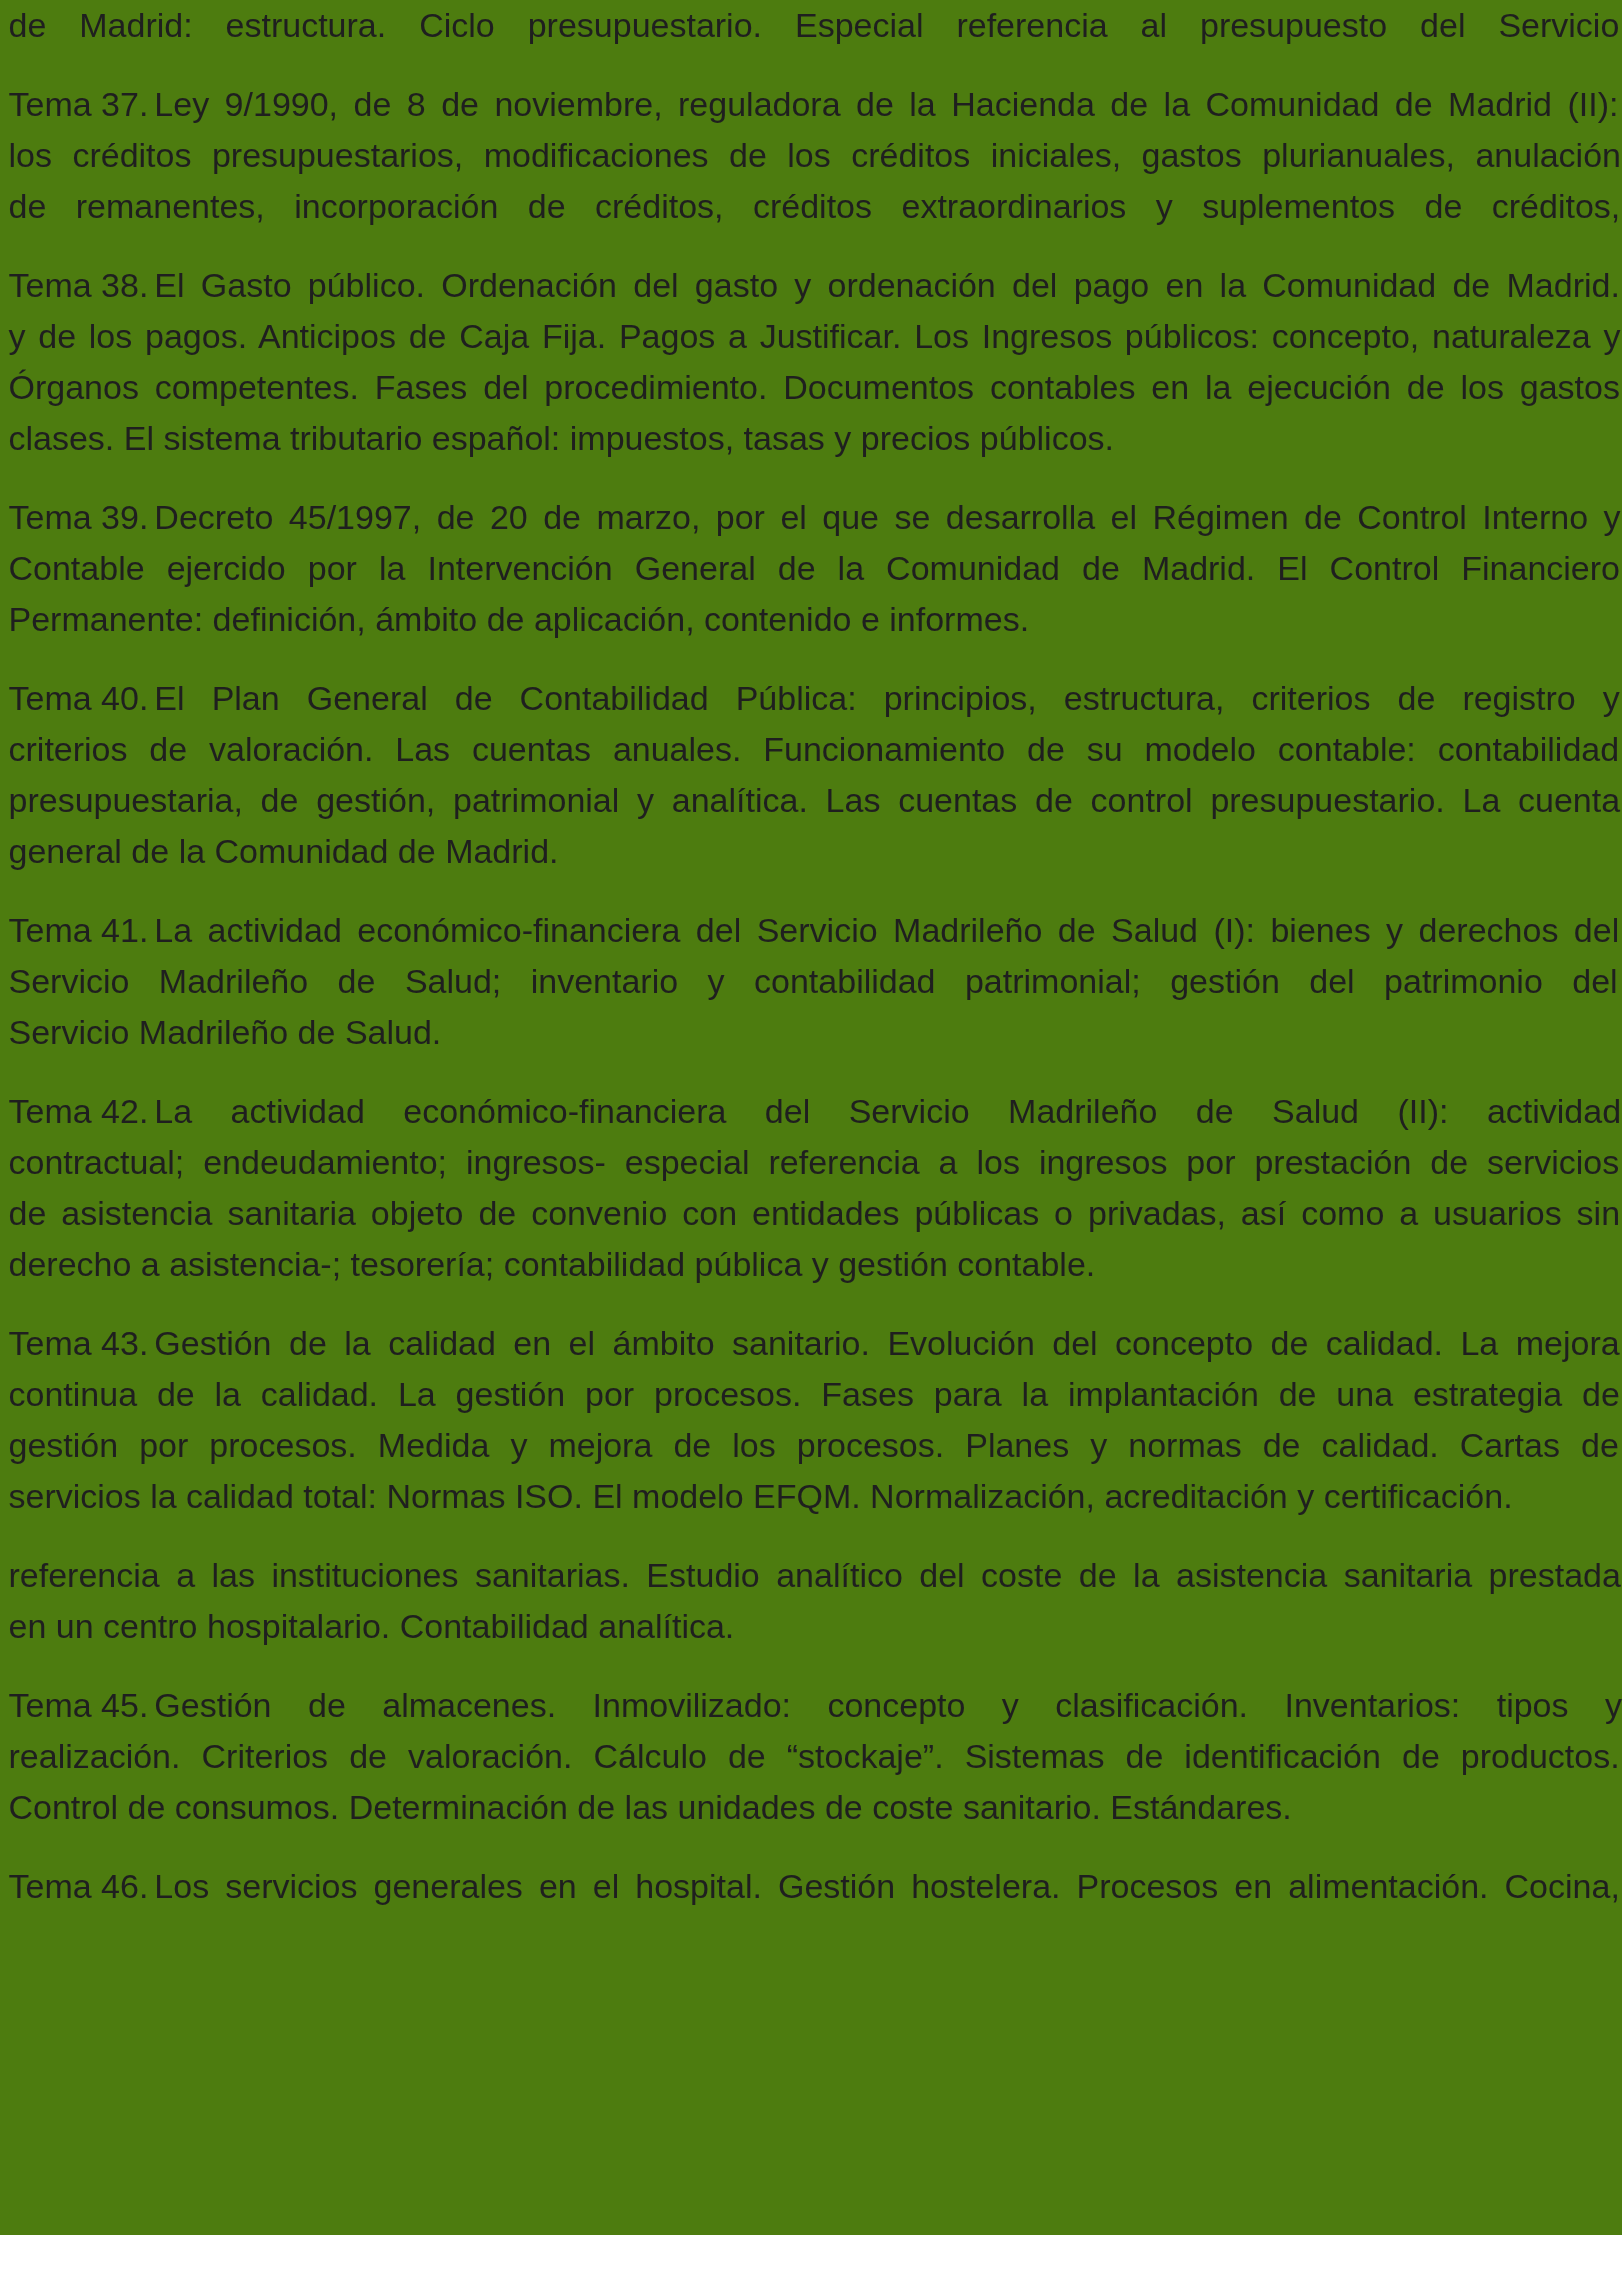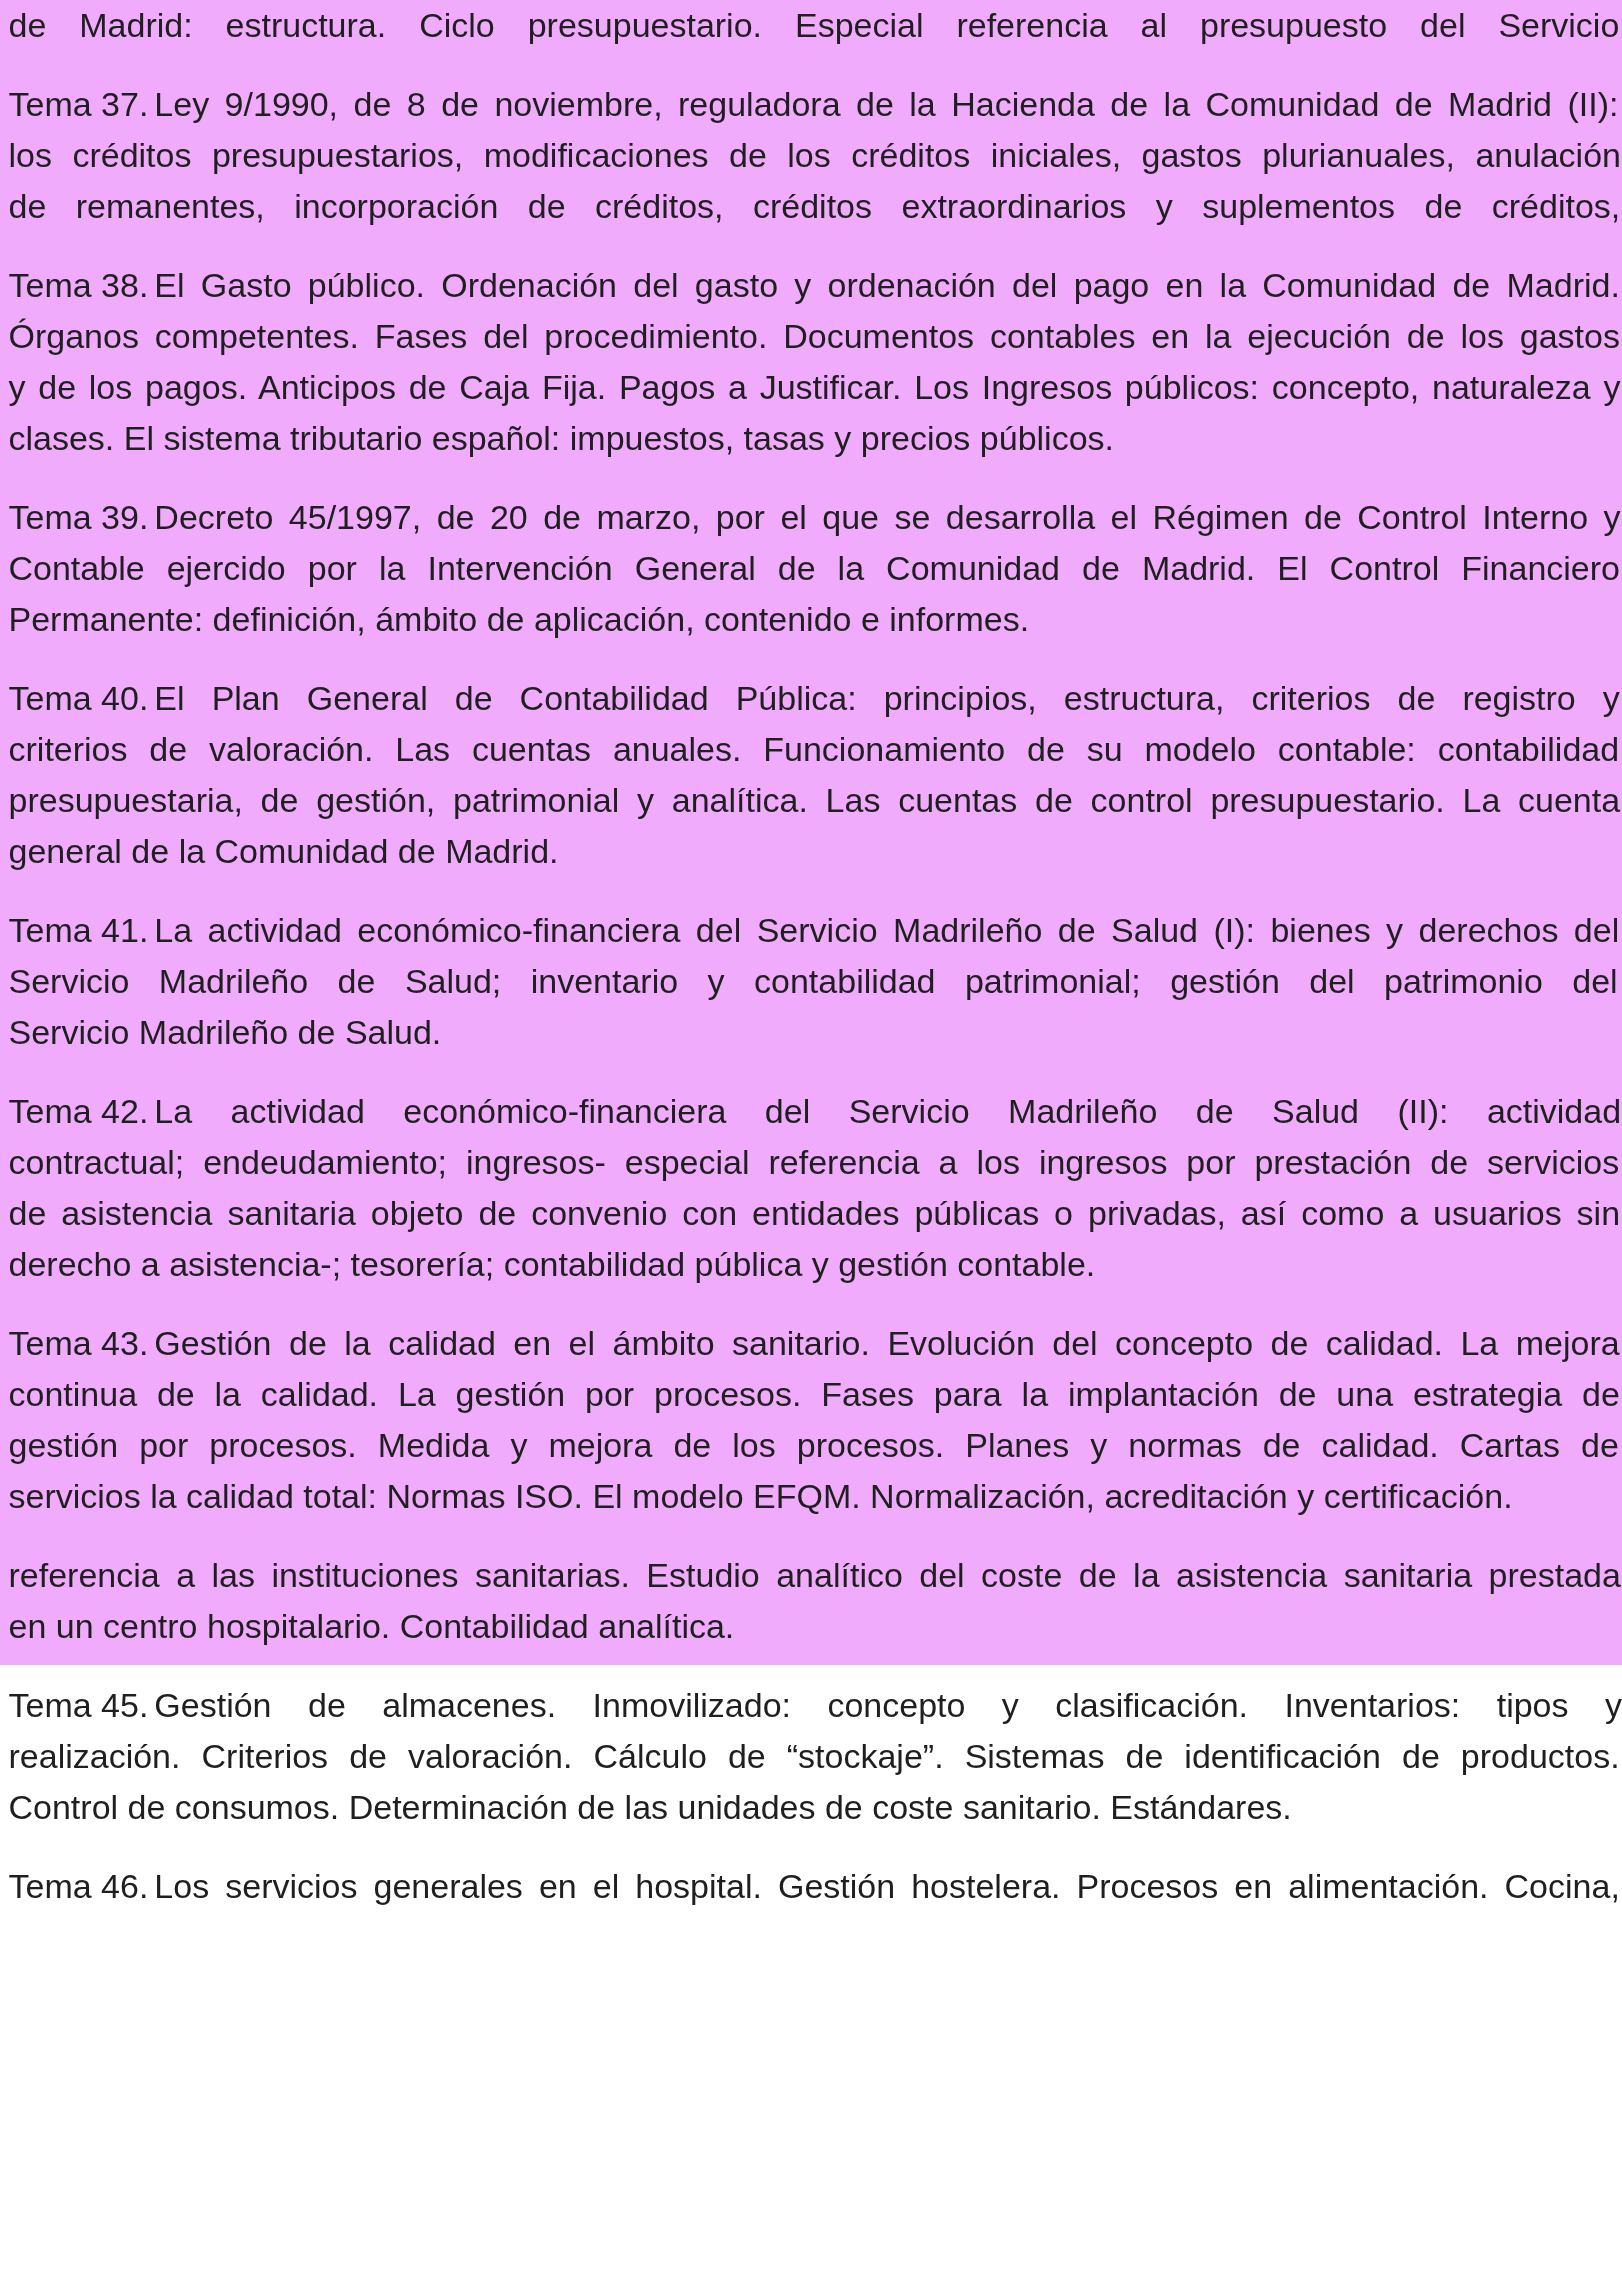--- a/index.html
+++ b/index.html
@@ -9,25 +9,25 @@
   }
   body {
     width: 1622px;
     height: 2273px;
     overflow: hidden;
     font-family: "Liberation Sans", "DejaVu Sans", sans-serif;
   }
   .page {
     box-sizing: border-box;
     width: 1622px;
-    height: 1665px;
+    height: 2235px;
     padding: 0 8.5px;
     color: #1f1f1f;
     font-size: 34px;
-    background: #f0abfc;
+    background: #4d7c0f;
   }
   .para {
     margin: 0 0 28px 0;
   }
   .line {
     line-height: 51px;
     height: 51px;
     overflow: visible;
   }
   .seg {
@@ -45,22 +45,22 @@
     <div class="para">
       <div class="line justify"><span class="seg"><span class="txt" style="word-spacing: 23.5px;">de Madrid: estructura. Ciclo presupuestario. Especial referencia al presupuesto del Servicio</span></span></div>
     </div>
     <div class="para">
       <div class="line justify"><span class="seg"><span class="label">Tema 37.</span><span class="txt" style="word-spacing: 6px;">Ley 9/1990, de 8 de noviembre, reguladora de la Hacienda de la Comunidad de Madrid (II):</span></span></div>
       <div class="line justify"><span class="seg"><span class="txt" style="word-spacing: 11px;">los créditos presupuestarios, modificaciones de los créditos iniciales, gastos plurianuales, anulación</span></span></div>
       <div class="line justify"><span class="seg"><span class="txt" style="word-spacing: 20px;">de remanentes, incorporación de créditos, créditos extraordinarios y suplementos de créditos,</span></span></div>
     </div>
     <div class="para">
       <div class="line justify"><span class="seg"><span class="label">Tema 38.</span><span class="txt" style="word-spacing: 6.8px;">El Gasto público. Ordenación del gasto y ordenación del pago en la Comunidad de Madrid.</span></span></div>
+      <div class="line justify"><span class="seg"><span class="txt" style="word-spacing: 3.3px;">y de los pagos. Anticipos de Caja Fija. Pagos a Justificar. Los Ingresos públicos: concepto, naturaleza y</span></span></div>
       <div class="line justify"><span class="seg"><span class="txt" style="word-spacing: 6.4px;">Órganos competentes. Fases del procedimiento. Documentos contables en la ejecución de los gastos</span></span></div>
-      <div class="line justify"><span class="seg"><span class="txt" style="word-spacing: 3.3px;">y de los pagos. Anticipos de Caja Fija. Pagos a Justificar. Los Ingresos públicos: concepto, naturaleza y</span></span></div>
       <div class="line"><span class="seg"><span class="txt">clases. El sistema tributario español: impuestos, tasas y precios públicos.</span></span></div>
     </div>
     <div class="para">
       <div class="line justify"><span class="seg"><span class="label">Tema 39.</span><span class="txt" style="word-spacing: 6px;">Decreto 45/1997, de 20 de marzo, por el que se desarrolla el Régimen de Control Interno y</span></span></div>
       <div class="line justify"><span class="seg"><span class="txt" style="word-spacing: 12.6px;">Contable ejercido por la Intervención General de la Comunidad de Madrid. El Control Financiero</span></span></div>
       <div class="line"><span class="seg"><span class="txt">Permanente: definición, ámbito de aplicación, contenido e informes.</span></span></div>
     </div>
     <div class="para">
       <div class="line justify"><span class="seg"><span class="label">Tema 40.</span><span class="txt" style="word-spacing: 17.6px;">El Plan General de Contabilidad Pública: principios, estructura, criterios de registro y</span></span></div>
       <div class="line justify"><span class="seg"><span class="txt" style="word-spacing: 12.4px;">criterios de valoración. Las cuentas anuales. Funcionamiento de su modelo contable: contabilidad</span></span></div>

